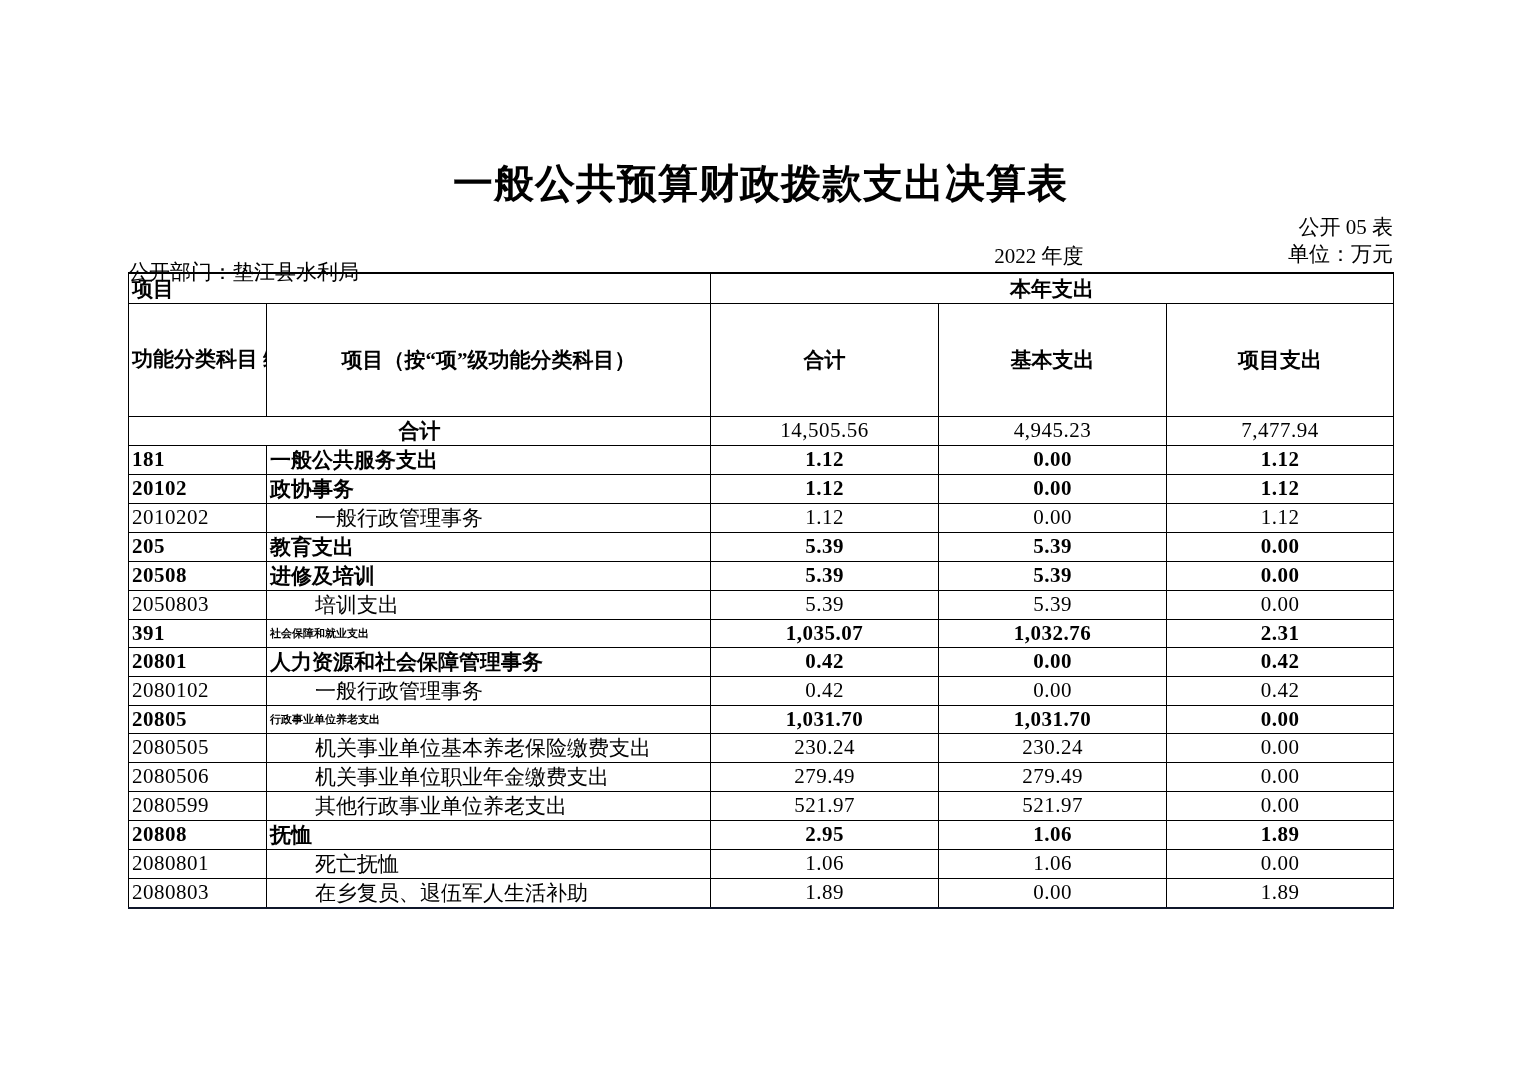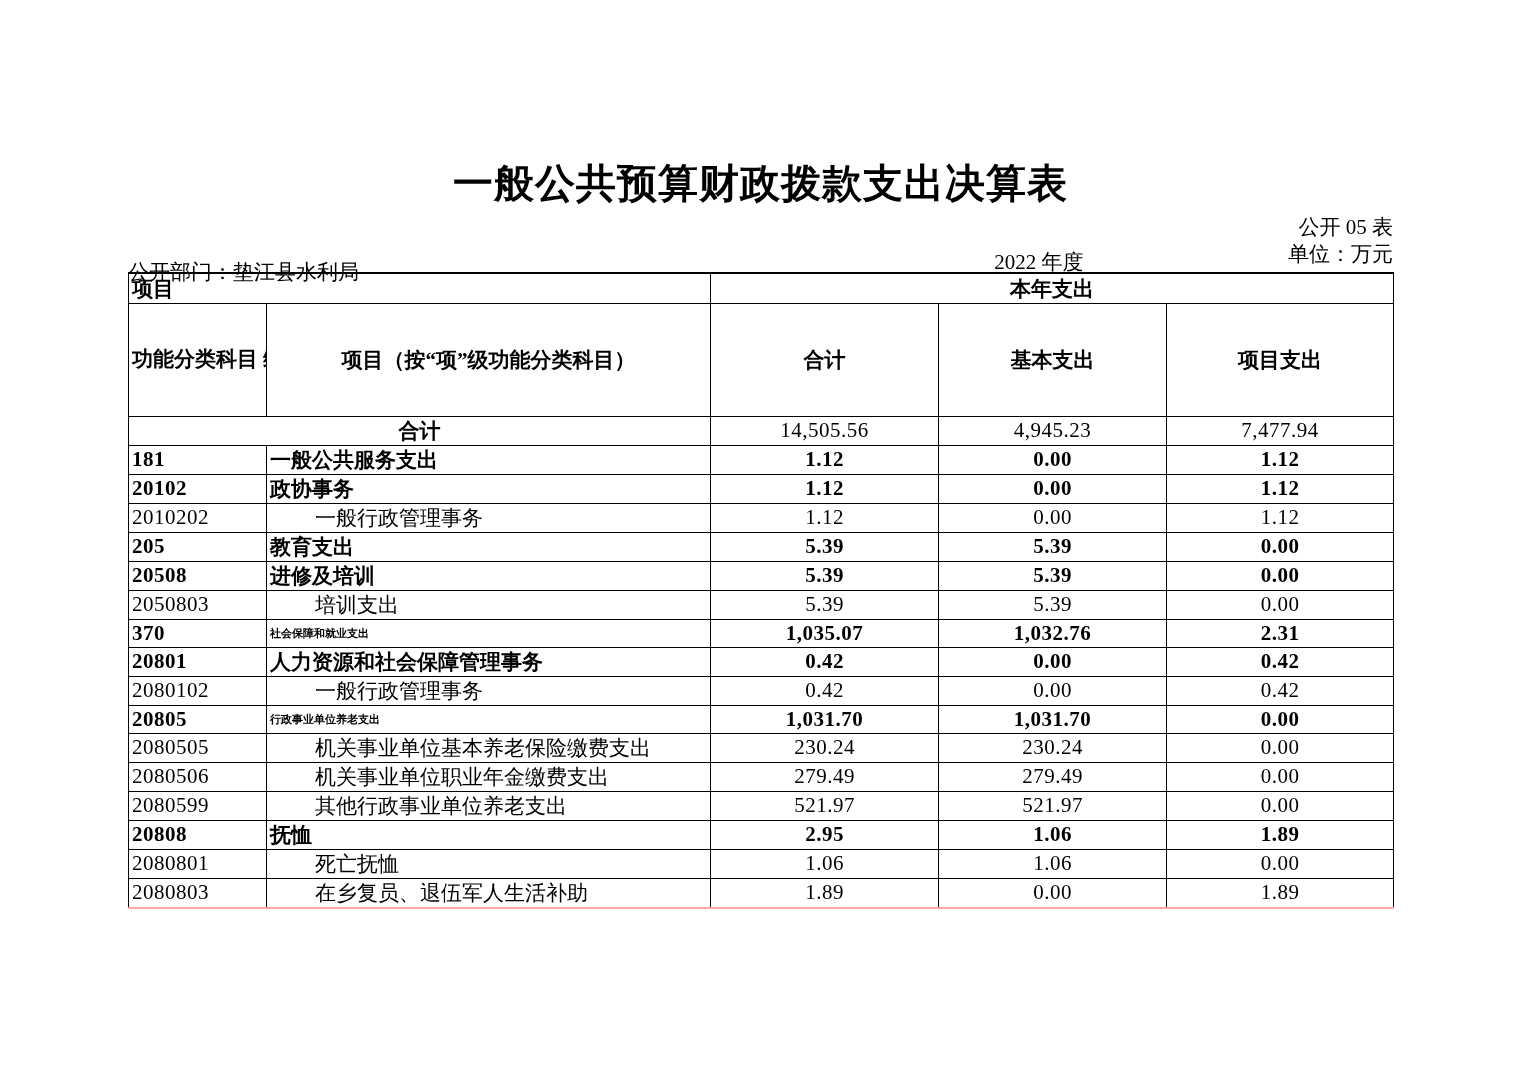--- a/index.html
+++ b/index.html
@@ -30,31 +30,31 @@
     line-height: 1.25;
   }
   .meta-line {
     position: relative;
     margin-top: 2px;
     height: 28px;
     font-size: 21px;
     line-height: 28px;
   }
   .meta-left  { position: absolute; left: 0; top: 16px; }
-  .meta-year  { position: absolute; left: 72%; top: 6px; transform: translateX(-50%); }
+  .meta-year  { position: absolute; left: 72%; top: 0; transform: translateX(-50%); }
   .meta-right { position: absolute; right: 0; top: 0; font-family: Liberation Mono, monospace; }
 
   table.budget {
     width: 1265px;
     border-collapse: collapse;
     table-layout: fixed;
     margin-top: 2px;
     font-size: 21px;
     border-top: 2px solid #000;
-    border-bottom: 2px solid #fca5a5;
+    border-bottom: 2px solid #0f172a;
   }
   table.budget th, table.budget td {
     border: 1px solid #000;
     overflow: hidden;
     white-space: nowrap;
     padding: 0 3px;
     vertical-align: middle;
   }
   tr.hdr-1 th { height: 30px; font-weight: bold; }
   th.item-group { text-align: left; padding-left: 4px; }
@@ -156,21 +156,21 @@
             <td class="num">0.00</td>
           </tr>
           <tr class="r-normal">
             <td class="code">2050803</td>
             <td class="name">培训支出</td>
             <td class="num">5.39</td>
             <td class="num">5.39</td>
             <td class="num">0.00</td>
           </tr>
           <tr class="r-bold-small">
-            <td class="code">370</td>
+            <td class="code">391</td>
             <td class="name">社会保障和就业支出</td>
             <td class="num">1,035.07</td>
             <td class="num">1,032.76</td>
             <td class="num">2.31</td>
           </tr>
           <tr class="r-bold">
             <td class="code">20801</td>
             <td class="name">人力资源和社会保障管理事务</td>
             <td class="num">0.42</td>
             <td class="num">0.00</td>

